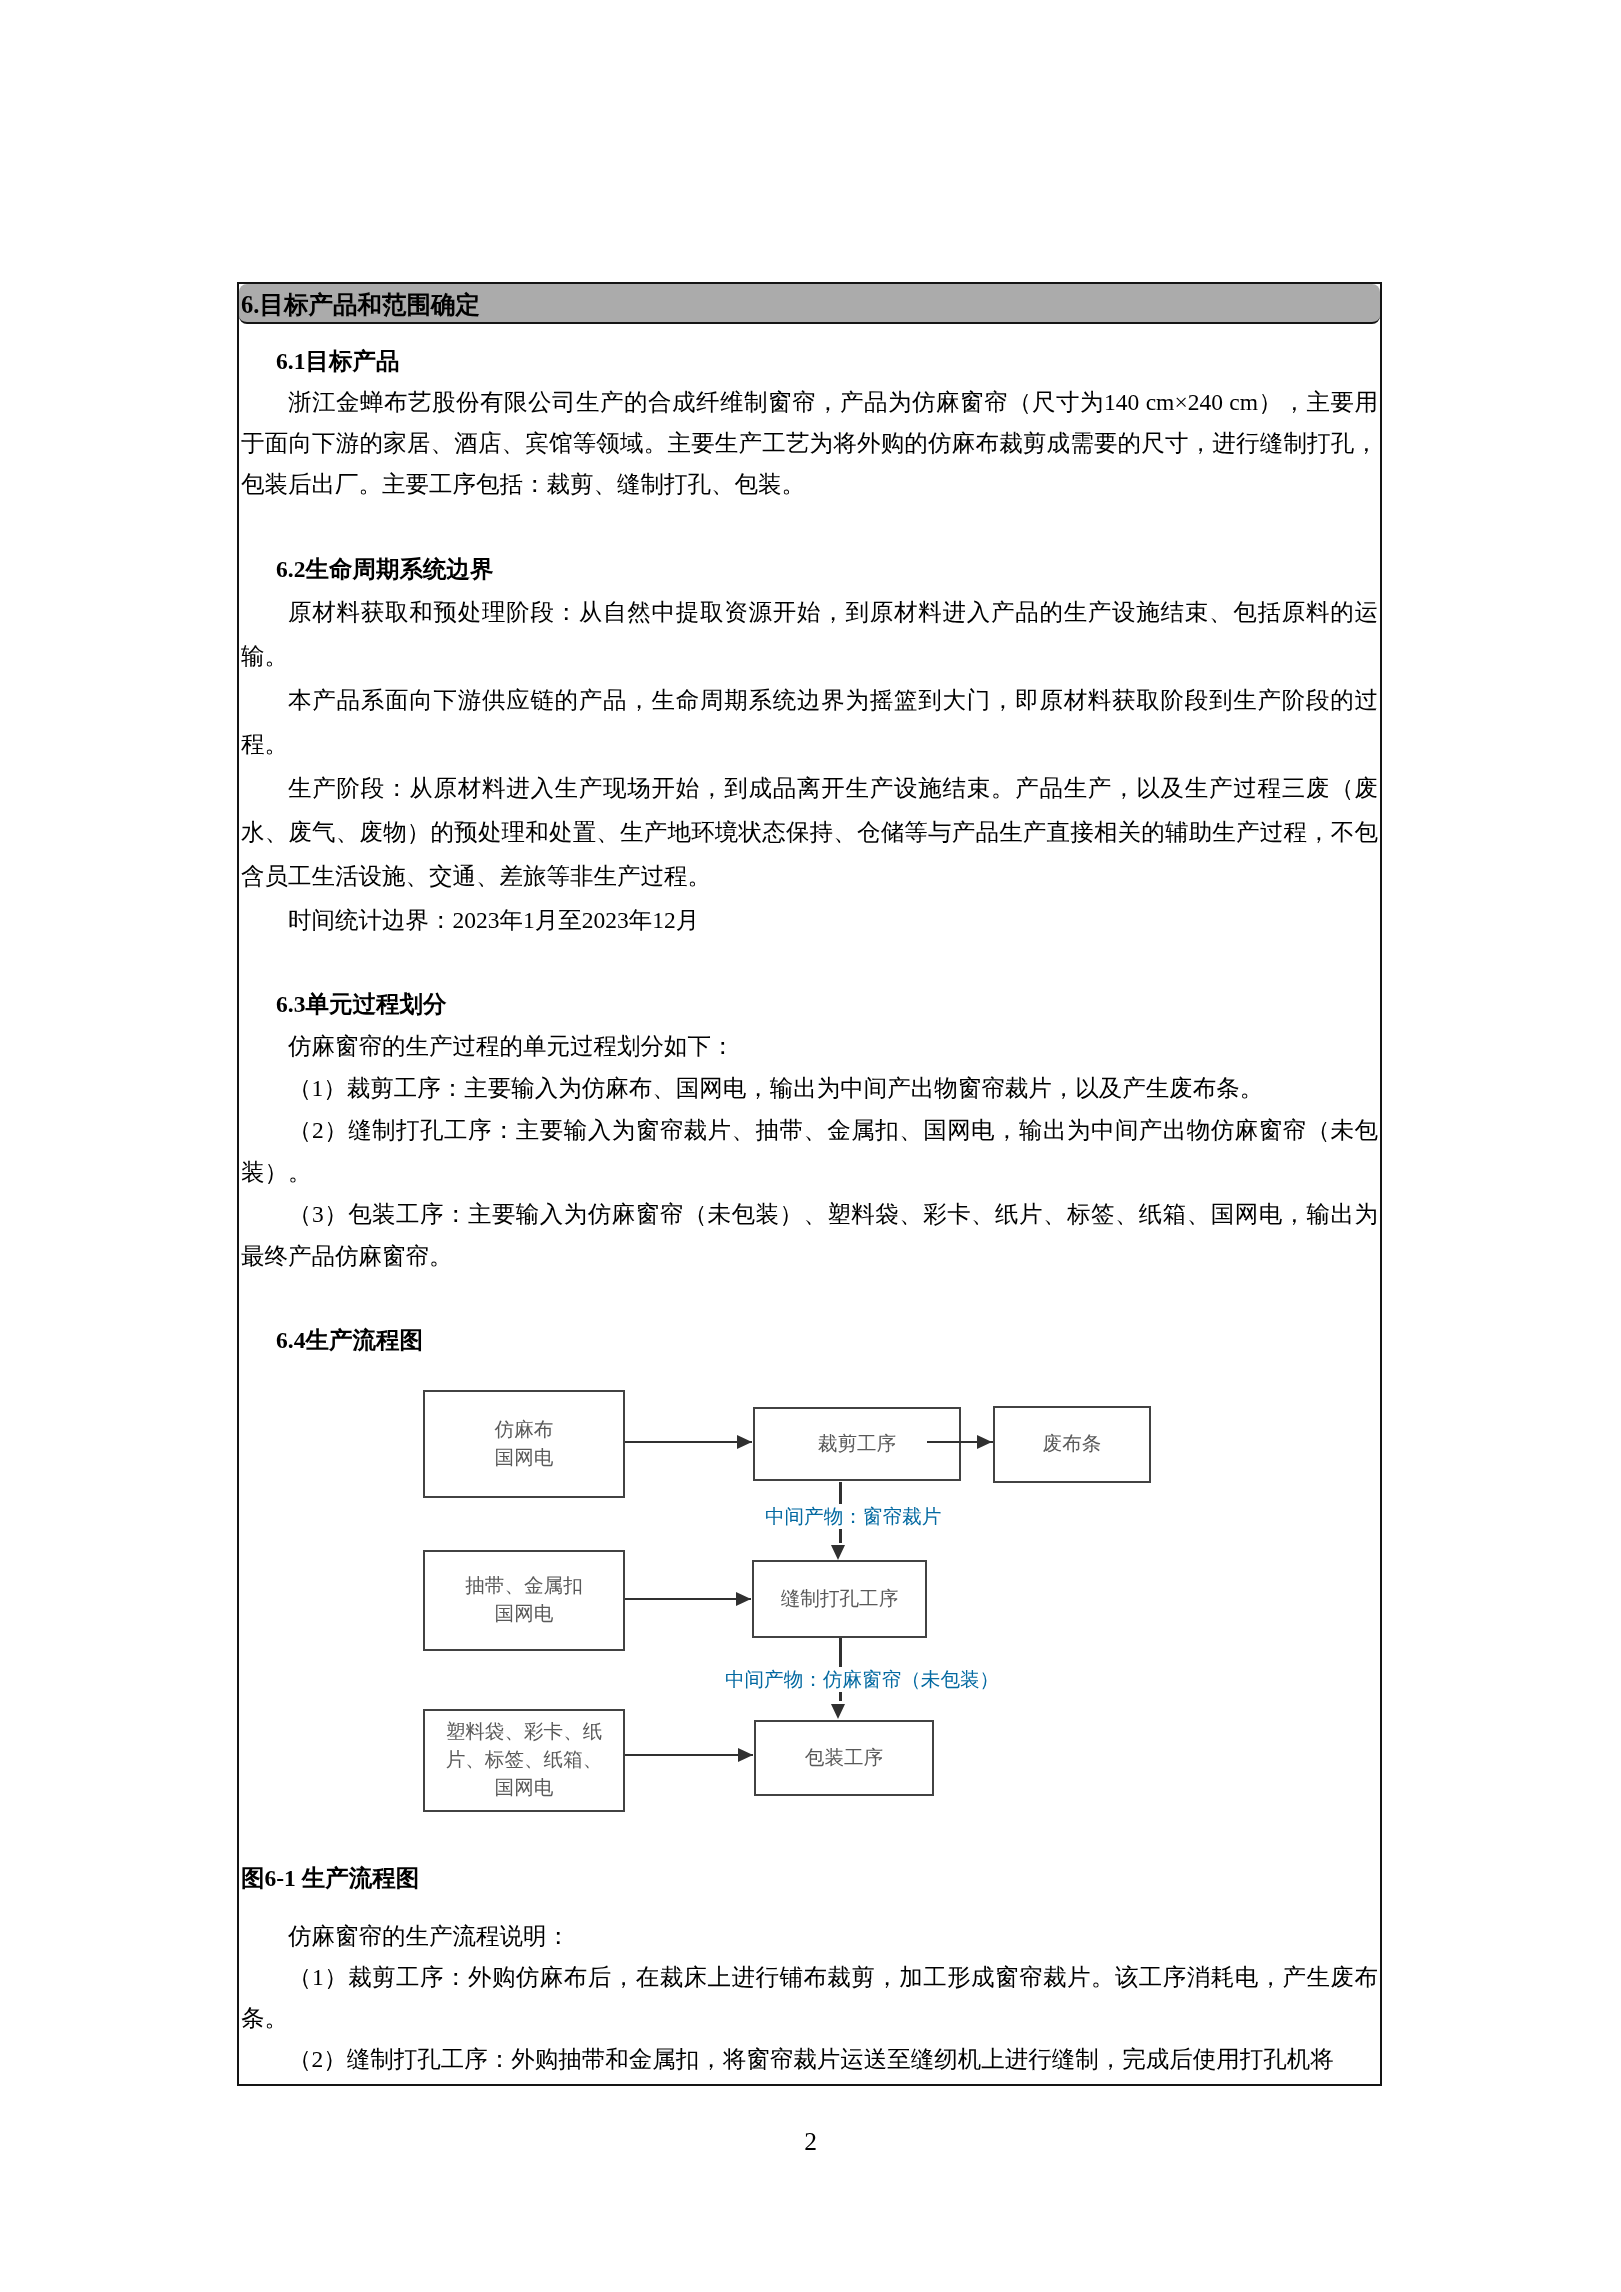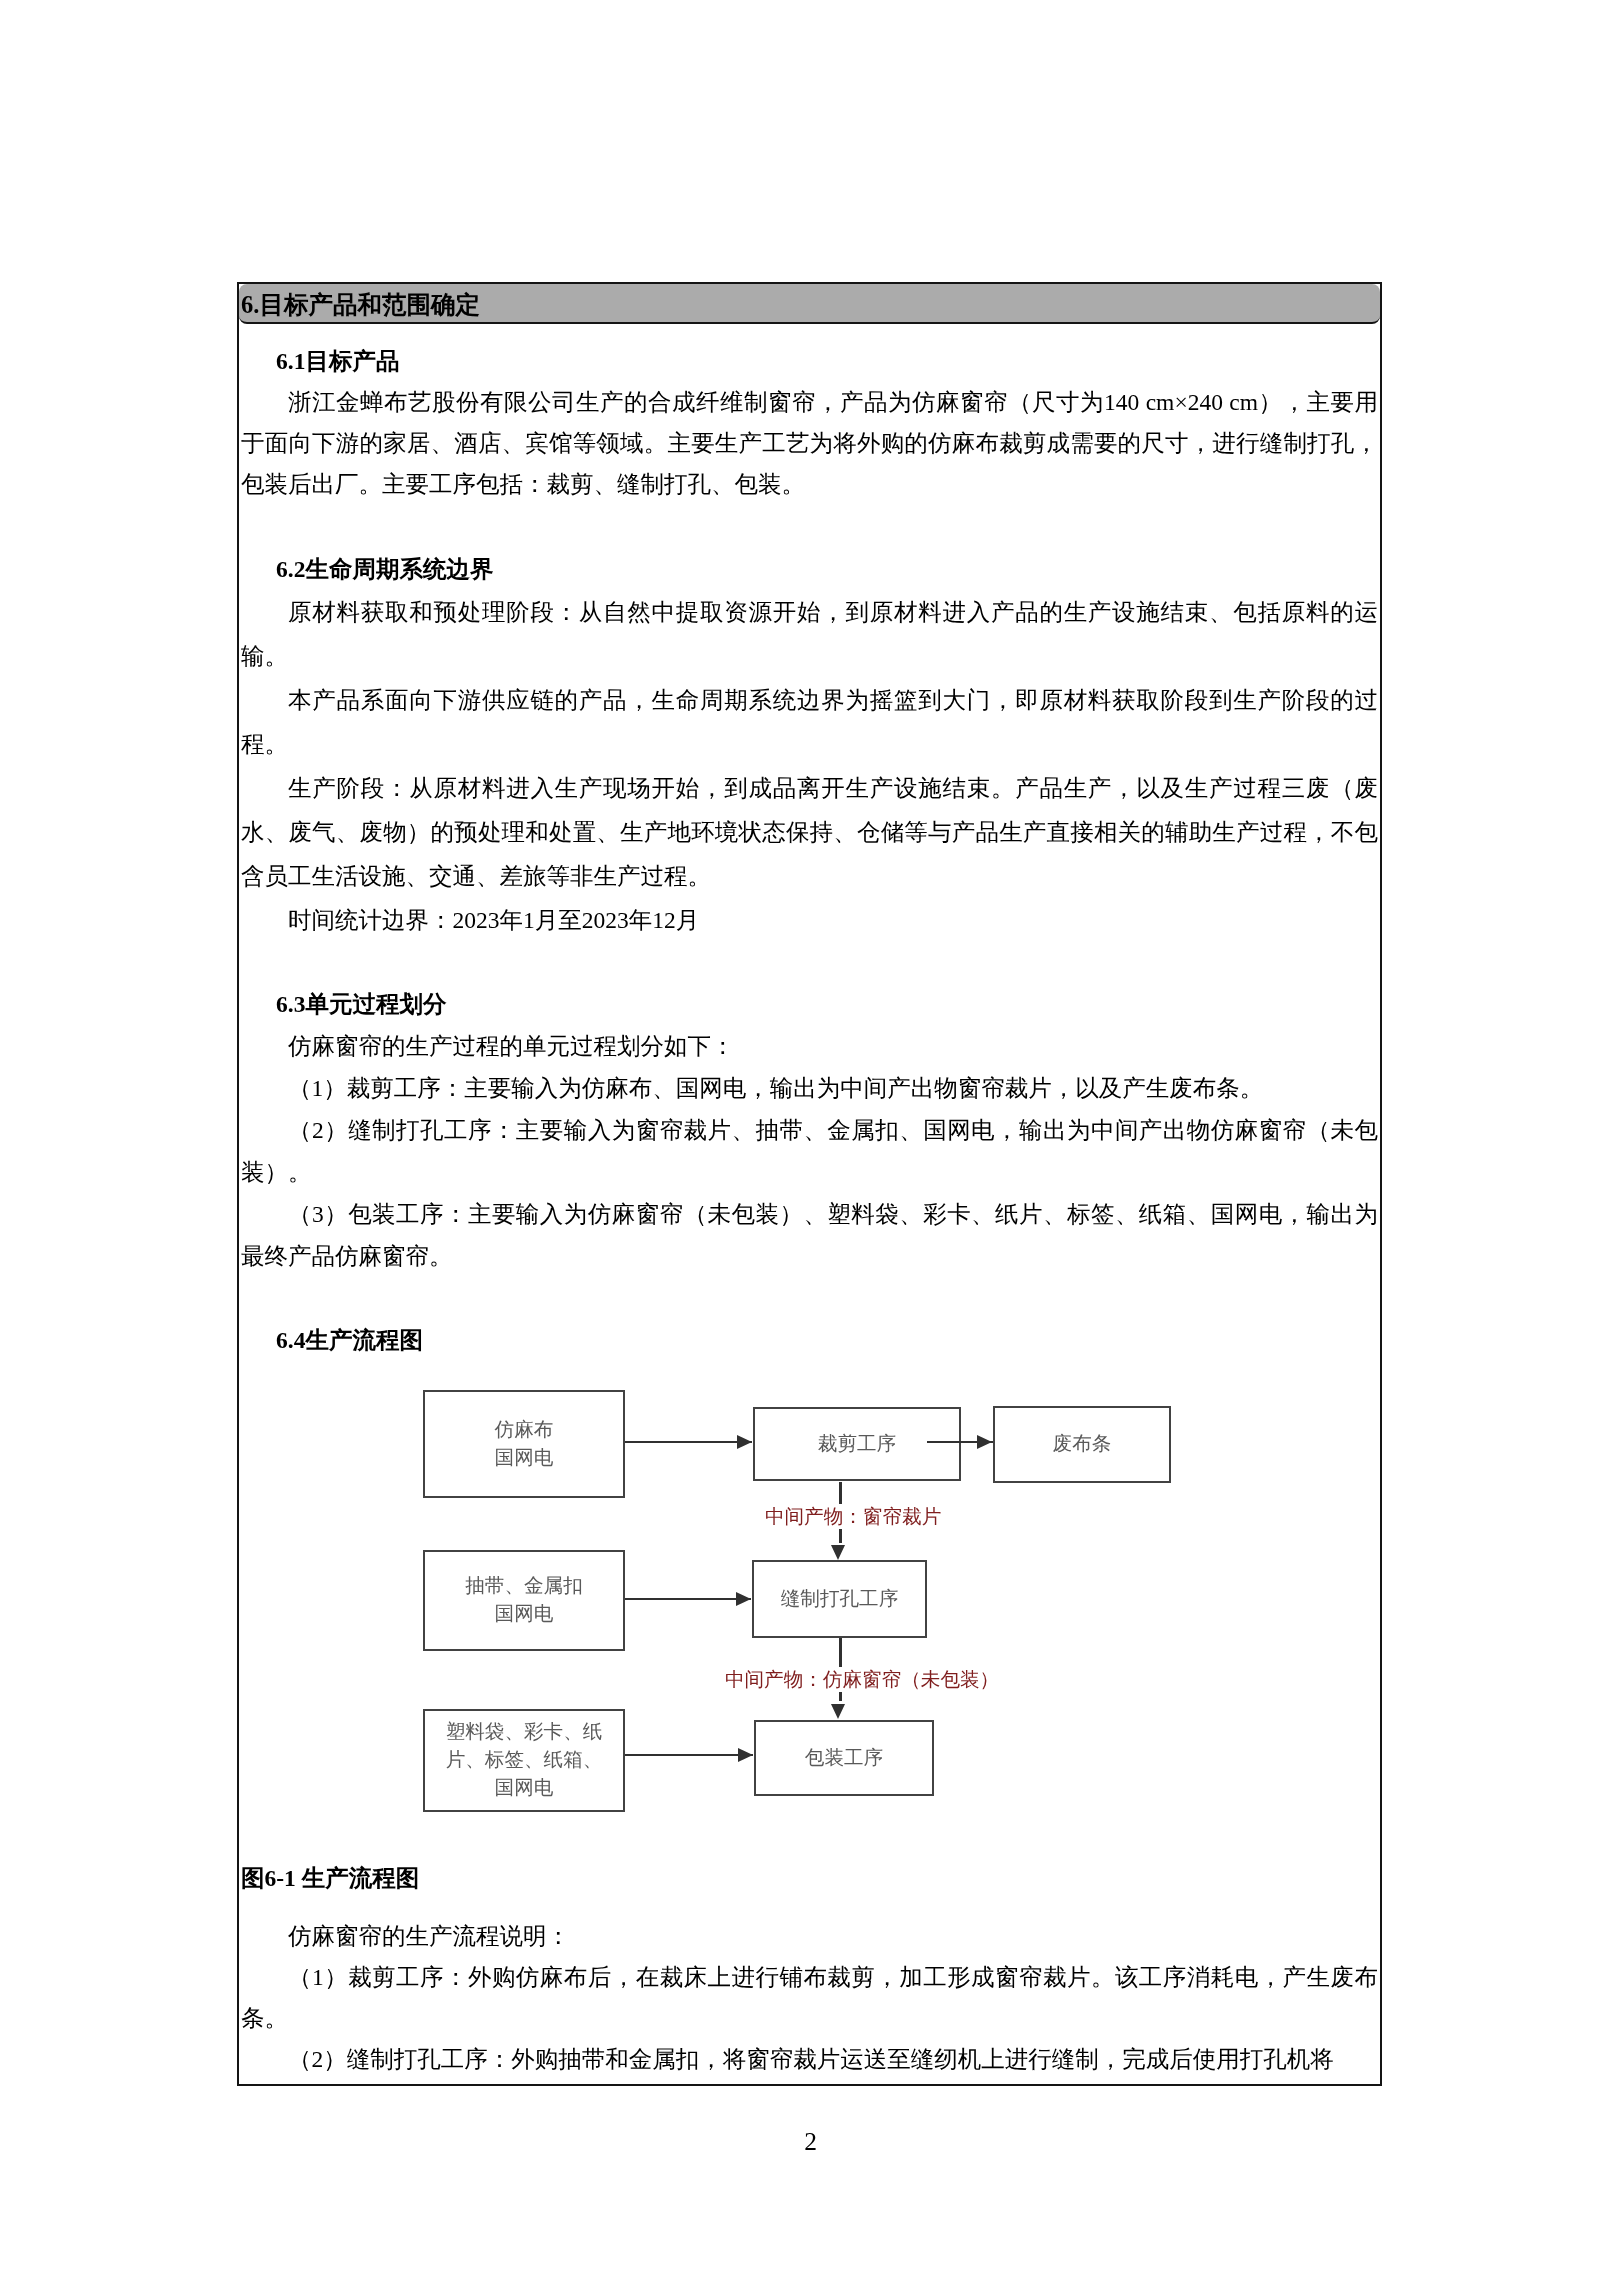--- a/index.html
+++ b/index.html
@@ -31,35 +31,35 @@
   
   .flow{position:relative;height:456px;margin-top:0;}
   .fbox{
     position:absolute;box-sizing:border-box;border:2px solid #424242;background:#fff;
     display:flex;align-items:center;justify-content:center;text-align:center;
     white-space:pre-line;color:#595959;font-size:19.6px;line-height:28px;
     font-family:"Liberation Serif","DejaVu Serif",serif;
   }
   .bA{left:182px;top:29px;width:202px;height:108px;}
   .bB{left:512px;top:46px;width:208px;height:74px;}
-  .bC{left:752px;top:45px;width:178px;height:77px;}
+  .bC{left:752px;top:45px;width:158px;height:77px;}
   .bD{left:182px;top:189px;width:202px;height:101px;}
   .bE{left:511px;top:199px;width:175px;height:78px;}
   .bG{left:182px;top:348px;width:202px;height:103px;}
   .bF{left:513px;top:359px;width:180px;height:76px;}
   .hline{position:absolute;height:2.9px;background:#303030;}
   .vline{position:absolute;width:2.9px;background:#303030;}
   .tri-r{position:absolute;width:0;height:0;
     border-top:7.8px solid transparent;border-bottom:7.8px solid transparent;
     border-left:15.7px solid #303030;}
   .tri-d{position:absolute;width:0;height:0;
     border-left:7.8px solid transparent;border-right:7.8px solid transparent;
     border-top:15.7px solid #303030;}
   .flabel{
-    position:absolute;background:#fff;color:#7f1d1d;font-size:19.6px;line-height:25.5px;
+    position:absolute;background:#fff;color:#0369a1;font-size:19.6px;line-height:25.5px;
     padding:0 3.9px;white-space:nowrap;
   }
   .caption{
     text-align:center;text-indent:0 !important;font-weight:bold;
     font-size:24.5px;line-height:29px;margin-top:47px !important;
   }
   .pagenum{
     position:absolute;left:0;top:2127px;width:1621px;text-align:center;
     font-size:25.5px;line-height:29px;
   }

